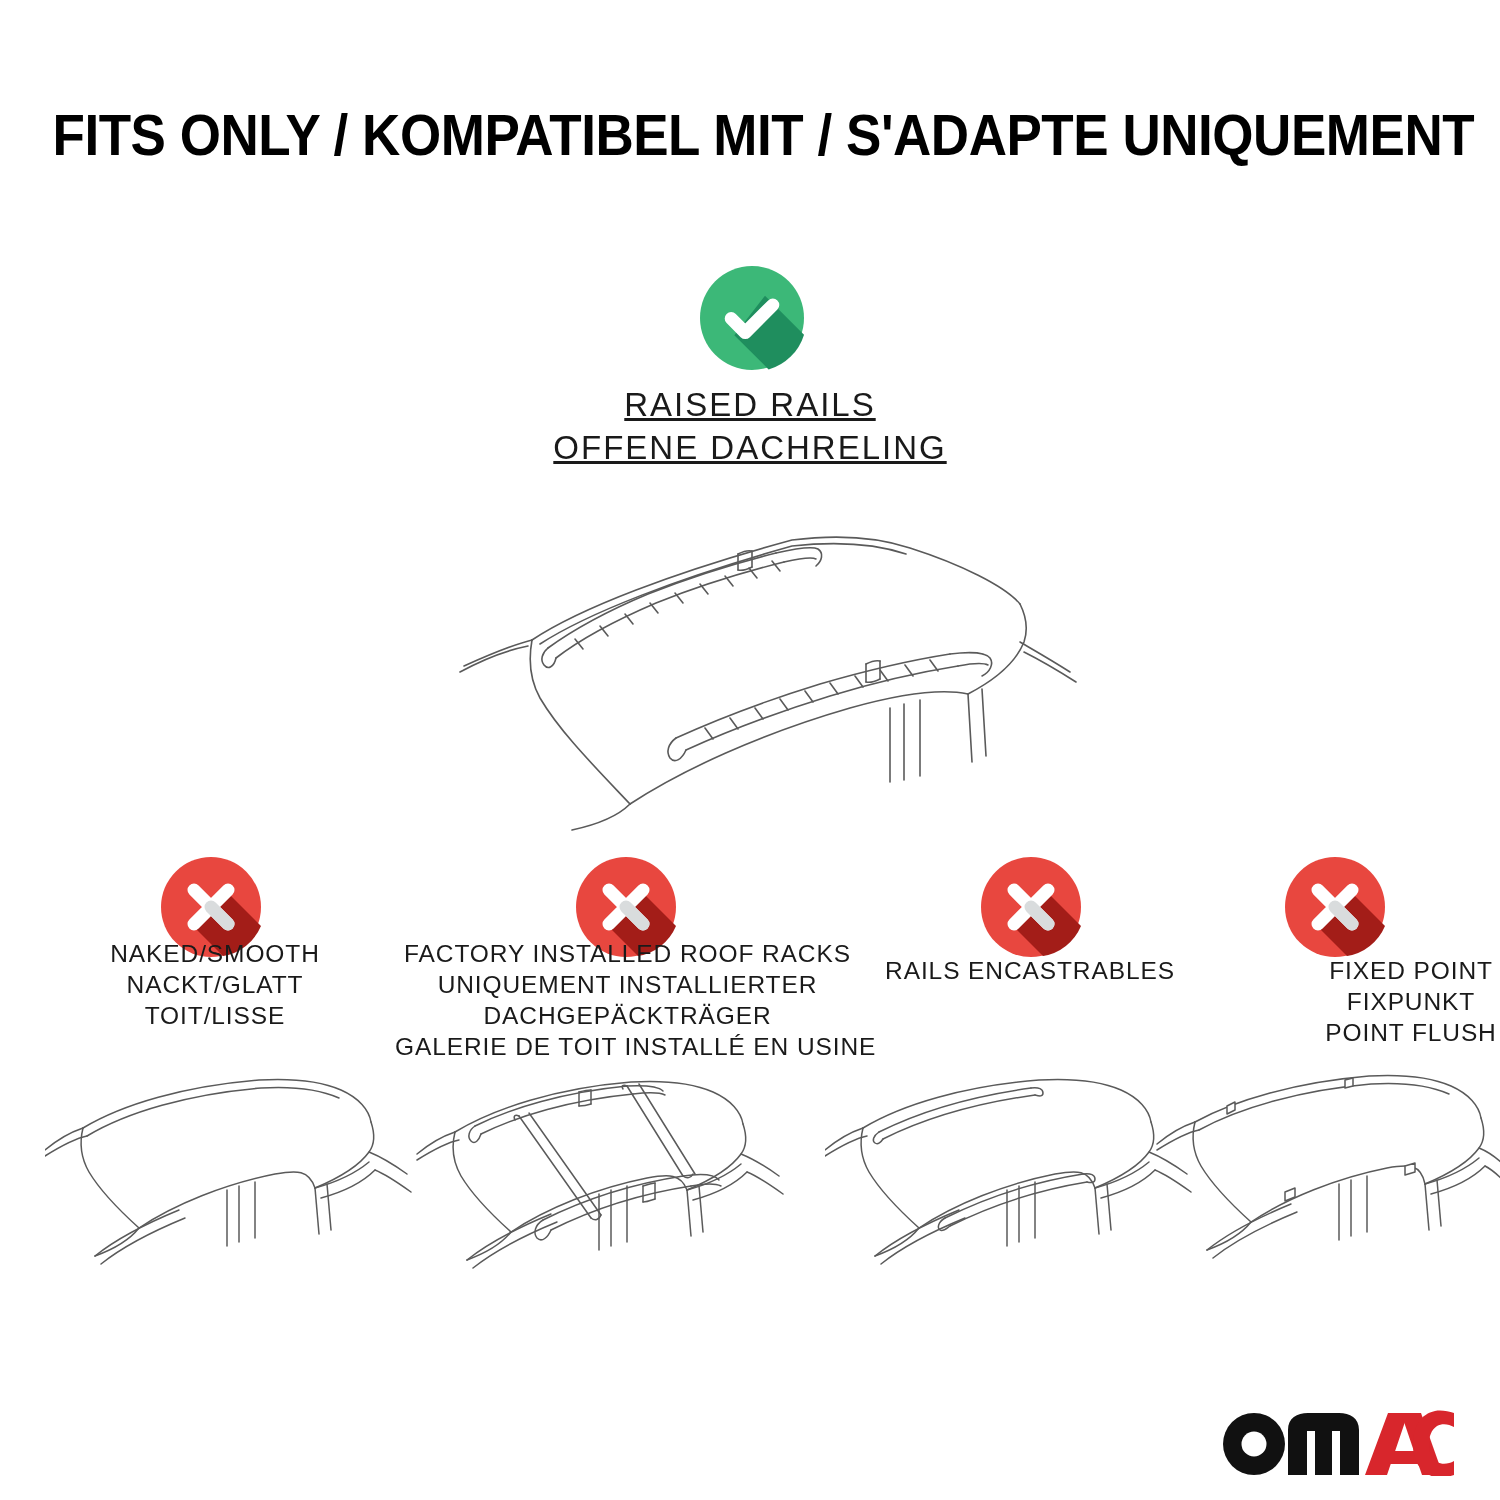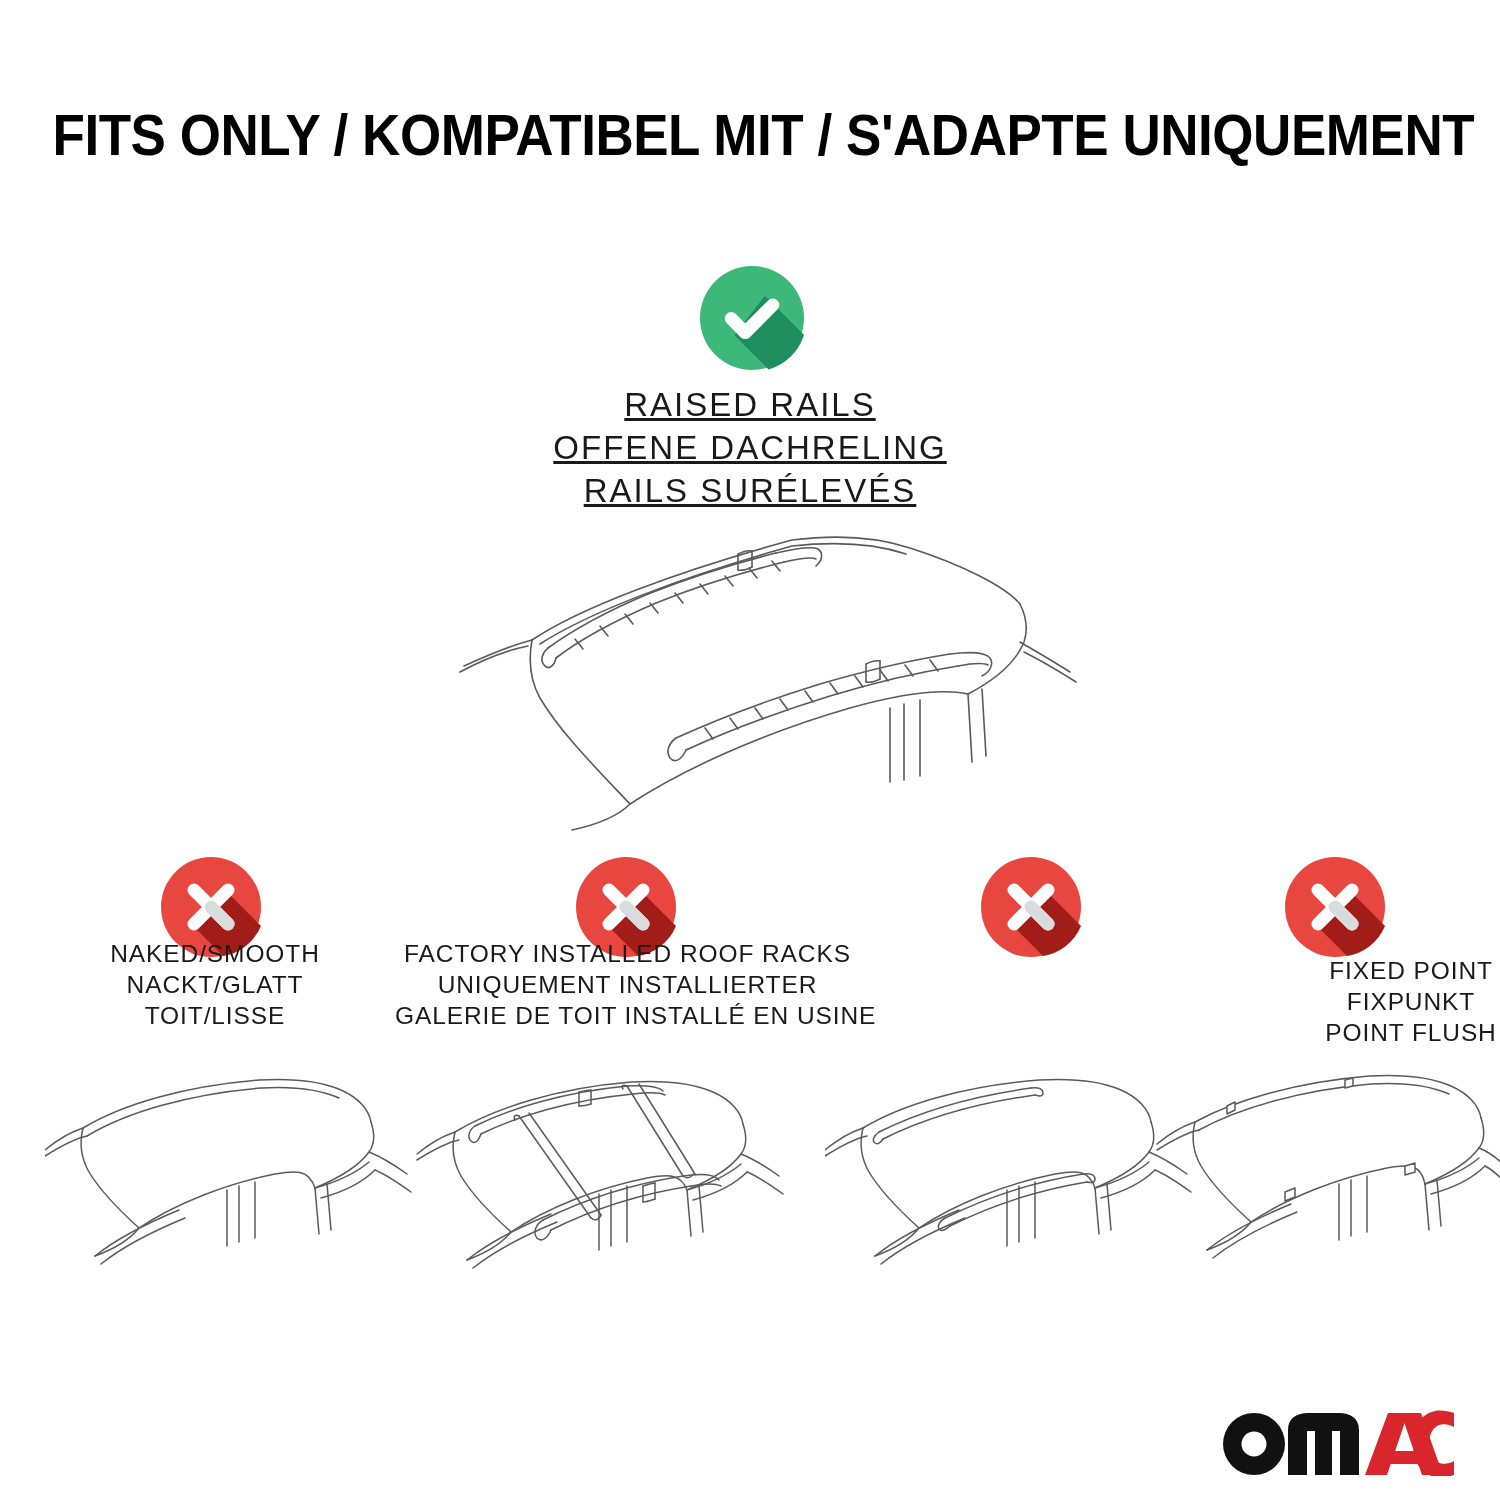--- a/index.html
+++ b/index.html
@@ -113,21 +113,20 @@
   <svg viewBox="0 0 100 100" xmlns="http://www.w3.org/2000/svg">
     <circle cx="50" cy="50" r="50" fill="#3cb878"></circle>
     <path d="M62.5 28.5 L100 66 A50 50 0 0 1 66 99.5 L33 66.5 Z" fill="#1f8e5e"></path>
     <path d="M30 50.5 L43.5 64 L70 37.5" fill="none" stroke="#ffffff" stroke-width="12.5" stroke-linecap="round" stroke-linejoin="round"></path>
   </svg>
 </div>
 
 <div class="caption caption-main">
   <span class="line">RAISED RAILS</span>
   <span class="line">OFFENE DACHRELING</span>
-  <span class="line">RAILS SURÉLEVÉS</span>
 </div>
 
 <div class="roof roof-main">
   <svg viewBox="0 0 668 320" xmlns="http://www.w3.org/2000/svg">
     <g fill="none" stroke="#5a5a5a" stroke-width="1.6" stroke-linejoin="round" stroke-linecap="round">
 
       <path d="M112 128 C160 96 255 60 372 28 C420 22 460 26 490 36 C540 52 585 74 600 92"></path>
       <path d="M112 128 C108 150 110 168 120 186 C140 220 175 255 210 292"></path>
       <path d="M600 92 C606 104 608 118 604 130 C596 150 575 168 548 182"></path>
       <path d="M210 292 C262 258 340 222 430 196 C480 182 520 176 548 182"></path>
@@ -224,20 +223,21 @@
     <circle cx="50" cy="50" r="50" fill="#e8473f"></circle>
     <path d="M62 31 L100 69 A50 50 0 0 1 62 99 L29 66 L50 50 Z" fill="#a31d18"></path>
     <path d="M33 33 L67 67 M67 33 L33 67" fill="none" stroke="#ffffff" stroke-width="13" stroke-linecap="round" stroke-linejoin="round"></path>
     <path d="M50 50 L67 67" fill="none" stroke="#d9dcdd" stroke-width="13" stroke-linecap="round"></path>
   </svg>
 </div>
 
 <div class="caption caption-sm cap-2">
   <span class="line">FACTORY INSTALLED ROOF RACKS</span>
   <span class="line">UNIQUEMENT INSTALLIERTER</span>
+  <span class="line">DACHGEPÄCKTRÄGER</span>
   <span class="line">GALERIE DE TOIT INSTALLÉ EN USINE</span>
 </div>
 
 <div class="roof roof-2">
   <svg viewBox="0 0 370 245" xmlns="http://www.w3.org/2000/svg">
     <g fill="none" stroke="#5a5a5a" stroke-width="1.5" stroke-linejoin="round" stroke-linecap="round">
 
       <path d="M40 74 C80 50 142 30 216 24 C252 22 280 26 298 34 C316 42 326 54 328 66"></path>
       <path d="M40 74 C36 90 38 104 46 118 C58 138 76 156 96 174"></path>
       <path d="M328 66 C332 78 332 88 326 96 C316 110 296 122 272 132"></path>
@@ -295,20 +295,21 @@
 <div class="status-icon icon-x-3">
   <svg viewBox="0 0 100 100" xmlns="http://www.w3.org/2000/svg">
     <circle cx="50" cy="50" r="50" fill="#e8473f"></circle>
     <path d="M62 31 L100 69 A50 50 0 0 1 62 99 L29 66 L50 50 Z" fill="#a31d18"></path>
     <path d="M33 33 L67 67 M67 33 L33 67" fill="none" stroke="#ffffff" stroke-width="13" stroke-linecap="round" stroke-linejoin="round"></path>
     <path d="M50 50 L67 67" fill="none" stroke="#d9dcdd" stroke-width="13" stroke-linecap="round"></path>
   </svg>
 </div>
 
 <div class="caption caption-sm cap-3">
+  <span class="line">RAILS ENCASTRABLES</span>
 </div>
 
 <div class="roof roof-3">
   <svg viewBox="0 0 370 245" xmlns="http://www.w3.org/2000/svg">
     <g fill="none" stroke="#5a5a5a" stroke-width="1.5" stroke-linejoin="round" stroke-linecap="round">
       <path d="M38 70 C78 46 140 28 214 22 C250 20 278 24 296 32 C314 40 324 52 326 64"></path>
       <path d="M38 70 C34 86 36 100 44 114 C56 134 74 152 94 170"></path>
       <path d="M326 64 C330 76 330 86 324 94 C314 108 294 120 270 130"></path>
       <path d="M94 170 C130 146 180 126 230 116 C252 112 264 112 270 130"></path>
       <path d="M94 170 C86 180 72 190 50 198"></path>

